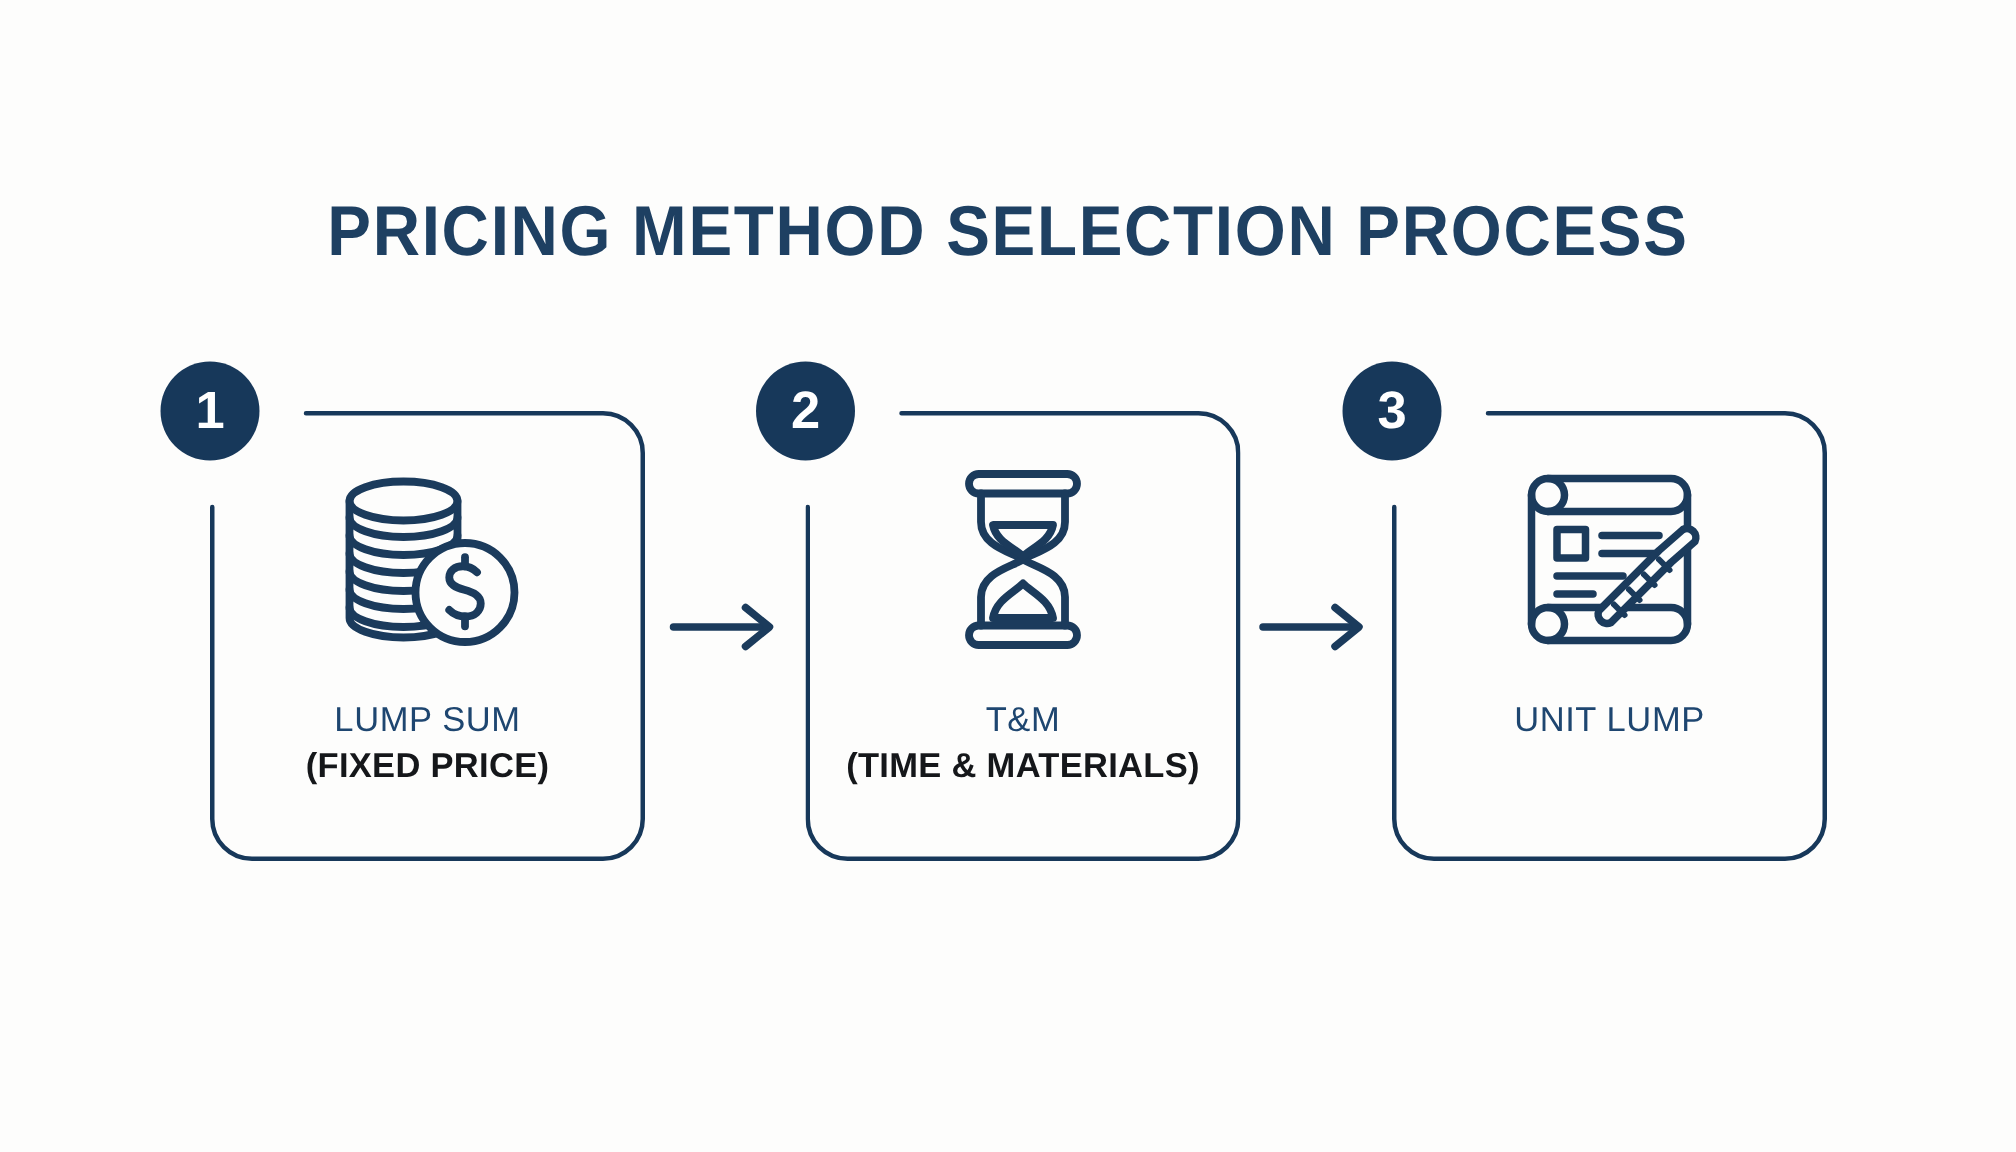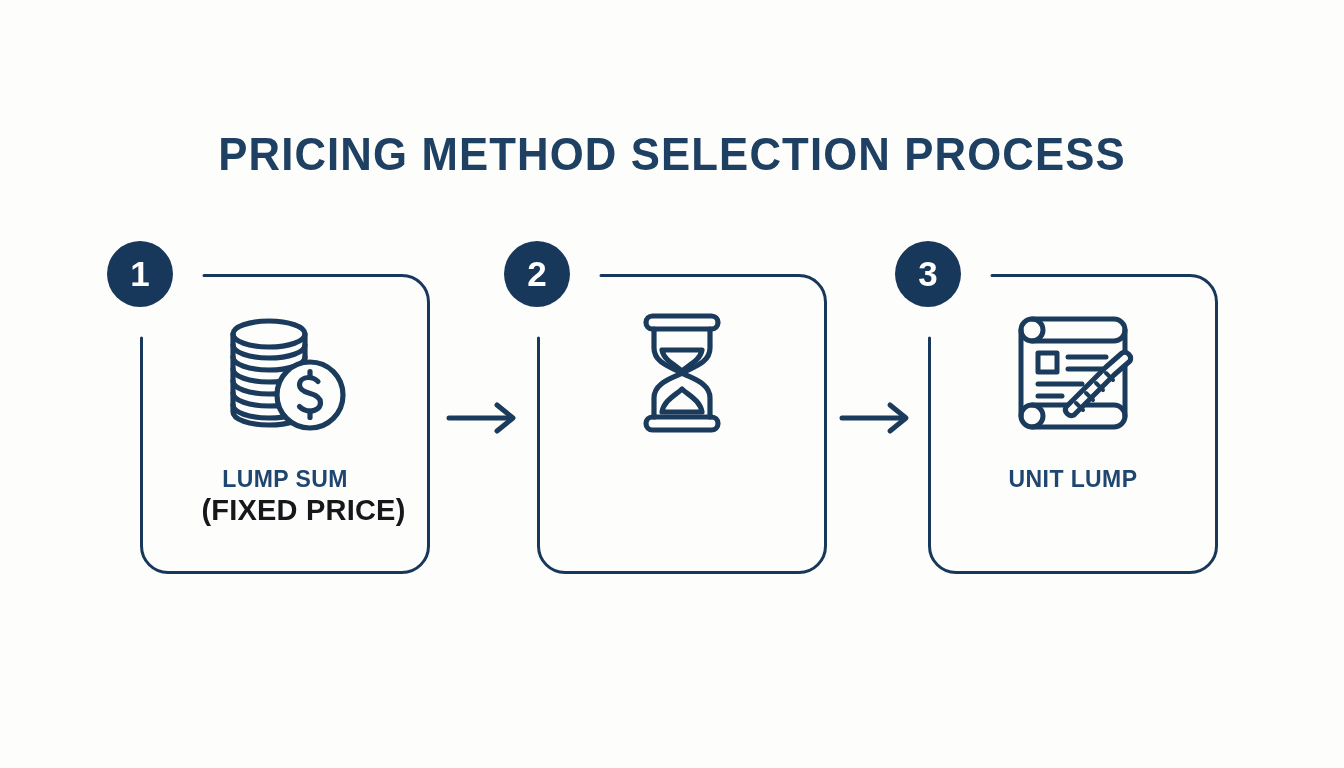--- a/index.html
+++ b/index.html
@@ -82,34 +82,33 @@
 
   .card-labels {
     position: absolute;
     left: 0;
     top: 190px;
     width: 290px;
     text-align: center;
   }
   .card-title {
     font-size: 23px;
-    font-weight: bold;
+    font-weight: normal;
     letter-spacing: 0.4px;
     color: #1e4670;
     line-height: 30px;
     white-space: nowrap;
   }
   .card-sub {
-    font-size: 29px;
+    font-size: 23px;
     font-weight: bold;
     letter-spacing: 0.2px;
     color: #15171a;
     line-height: 32px;
     white-space: nowrap;
-    margin-left: 37px;
   }
 
   
   .step-badge {
     position: absolute;
     left: -33px;
     top: -33px;
     width: 66px;
     height: 66px;
     border-radius: 50%;
@@ -210,20 +209,24 @@
             <path d="M28 19 L28 38 C28 54 48 58 56 63 C64 58 84 54 84 38 L84 19"></path>
             <path d="M28 107 L28 88 C28 72 48 68 56 63 C64 68 84 72 84 88 L84 107"></path>
 
             <path d="M36 40 L76 40 C74 51 62 55 56 61 C50 55 38 51 36 40 Z"></path>
 
             <path d="M36 102 C38 90 50 85 56 79 C62 85 74 90 76 102 Z"></path>
           </g>
         </svg>
       </div>
 
+      <div class="card-labels">
+        <div class="card-title">T&amp;M</div>
+        <div class="card-sub">(TIME &amp; MATERIALS)</div>
+      </div>
     </div>
 
     <div class="flow-arrow a2">
       <svg width="80" height="40" viewBox="0 0 80 40">
         <g fill="none" stroke="#1b3b5c" stroke-width="5" stroke-linecap="round" stroke-linejoin="round">
           <path d="M4 20 L66 20"></path>
           <path d="M52 7 L68 20 L52 33"></path>
         </g>
       </svg>
     </div>

